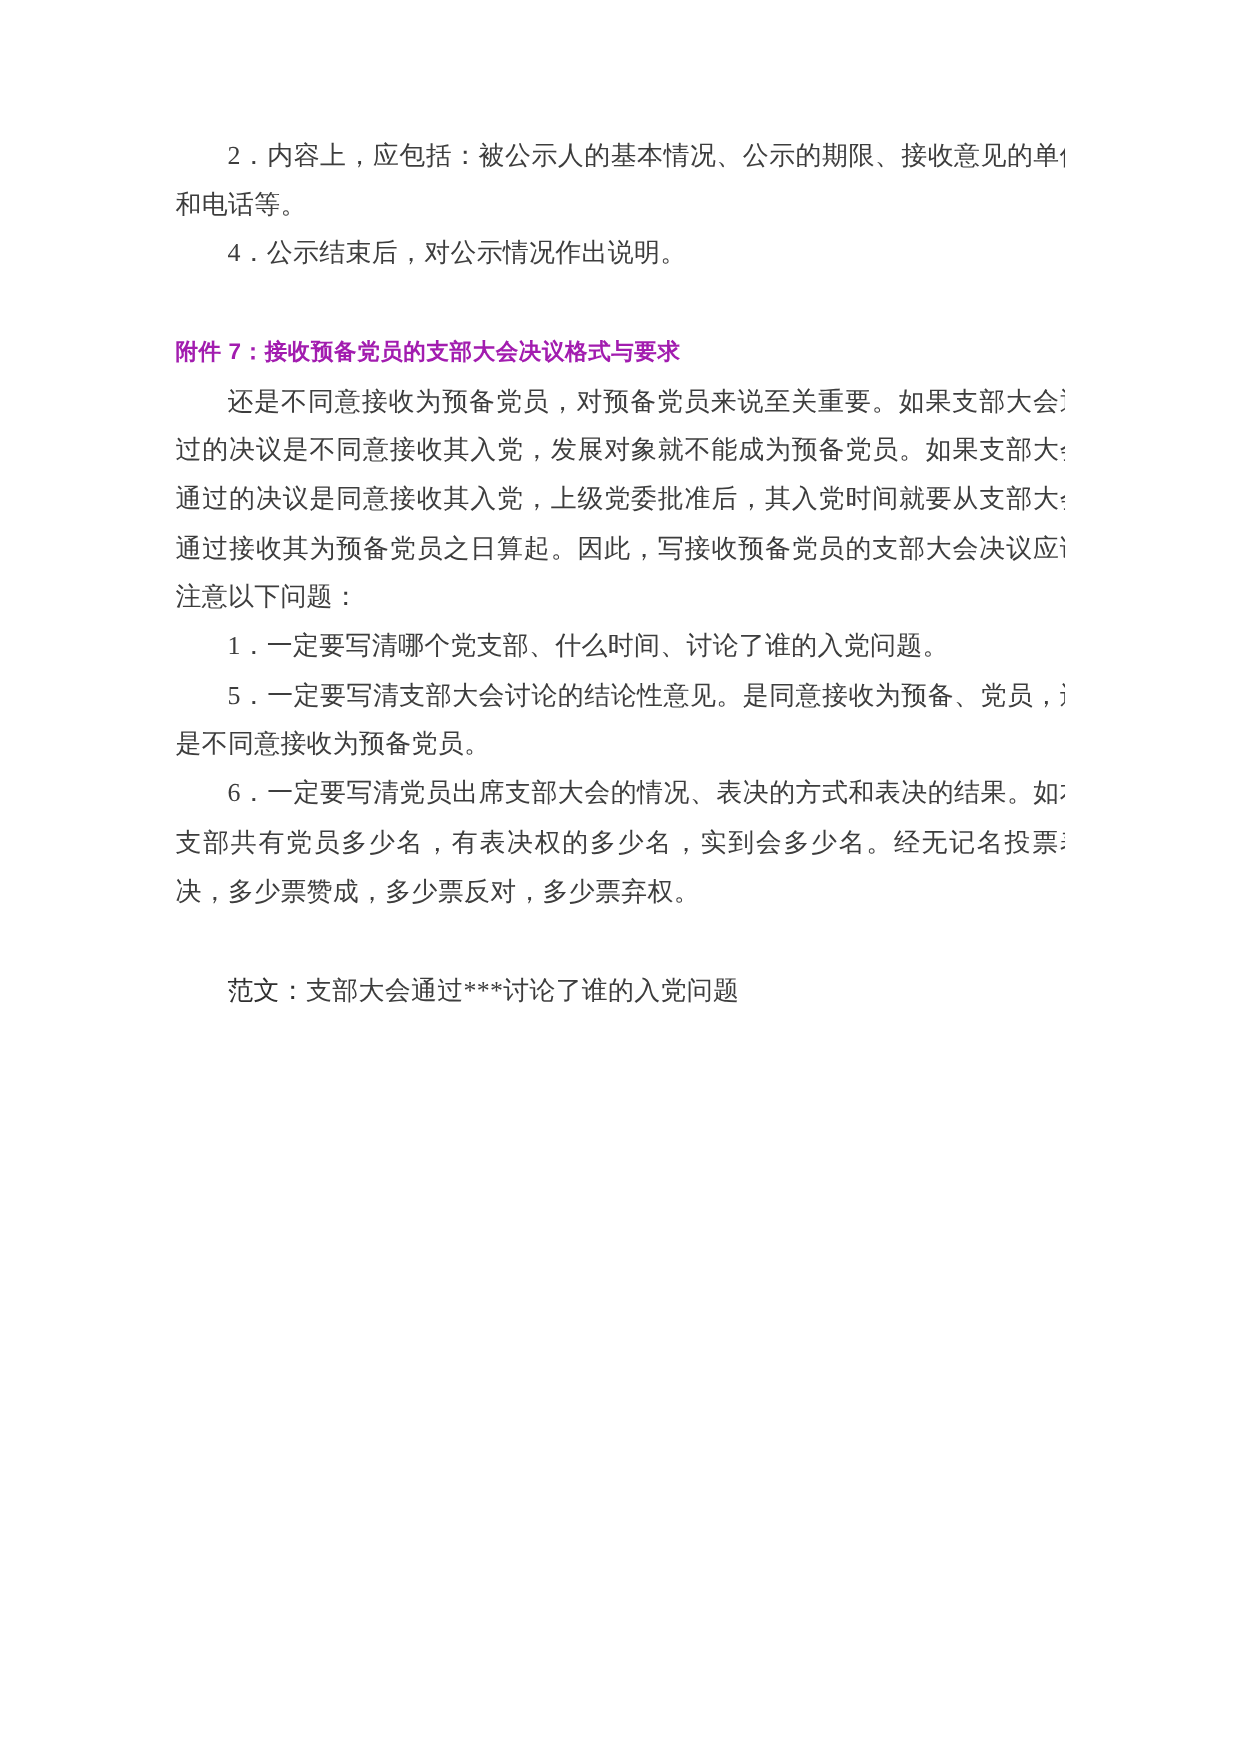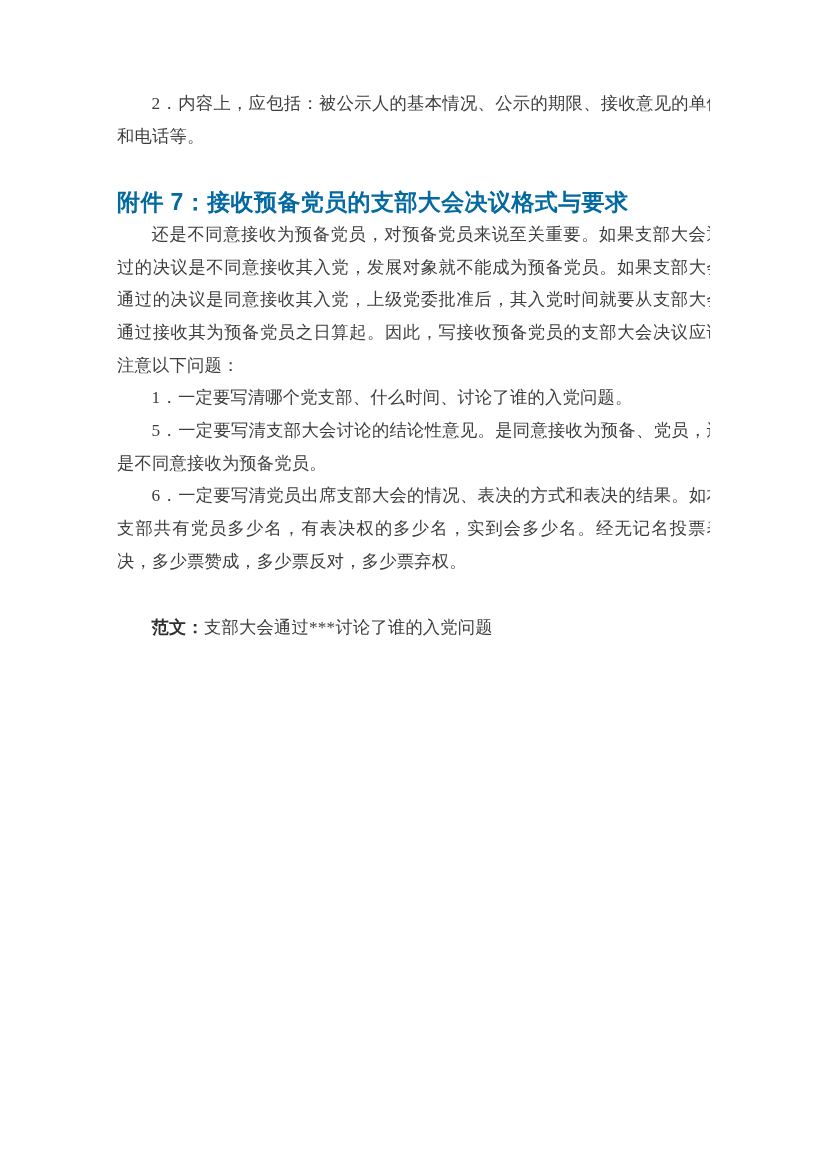--- a/index.html
+++ b/index.html
@@ -27,43 +27,44 @@
     letter-spacing: 0.2px;
   }
   .para {
     margin: 0;
     text-indent: 2em;
   }
   .heading {
     margin: 32.7px 0 0 0;
     font-family: "Liberation Sans", "DejaVu Sans", sans-serif;
     font-weight: bold;
-    font-size: 23px;
+    font-size: 15px;
     line-height: 32.7px;
-    color: #0369a1;
+    color: #a21caf;
     text-indent: 0;
     text-align: left;
     letter-spacing: 0.4px;
   }
   .sample-title {
     margin-top: 32.7px;
   }
   .sample-label {
     font-family: "Liberation Sans", "DejaVu Sans", sans-serif;
-    font-weight: bold;
+    font-weight: normal;
     color: #2f2f2f;
   }
 </style>
 </head>
 <body>
 
 <div class="page">
   <div class="content">
 
     <p class="para">2．内容上，应包括：被公示人的基本情况、公示的期限、接收意见的单位和电话等。</p>
+    <p class="para">4．公示结束后，对公示情况作出说明。</p>
 
     <h2 class="heading">附件 7：接收预备党员的支部大会决议格式与要求</h2>
 
     <p class="para">还是不同意接收为预备党员，对预备党员来说至关重要。如果支部大会通过的决议是不同意接收其入党，发展对象就不能成为预备党员。如果支部大会通过的决议是同意接收其入党，上级党委批准后，其入党时间就要从支部大会通过接收其为预备党员之日算起。因此，写接收预备党员的支部大会决议应该注意以下问题：</p>
     <p class="para">1．一定要写清哪个党支部、什么时间、讨论了谁的入党问题。</p>
     <p class="para">5．一定要写清支部大会讨论的结论性意见。是同意接收为预备、党员，还是不同意接收为预备党员。</p>
     <p class="para">6．一定要写清党员出席支部大会的情况、表决的方式和表决的结果。如本支部共有党员多少名，有表决权的多少名，实到会多少名。经无记名投票表决，多少票赞成，多少票反对，多少票弃权。</p>
 
     <p class="para sample-title"><span class="sample-label">范文：</span><span>支部大会通过***讨论了谁的入党问题</span></p>
 

